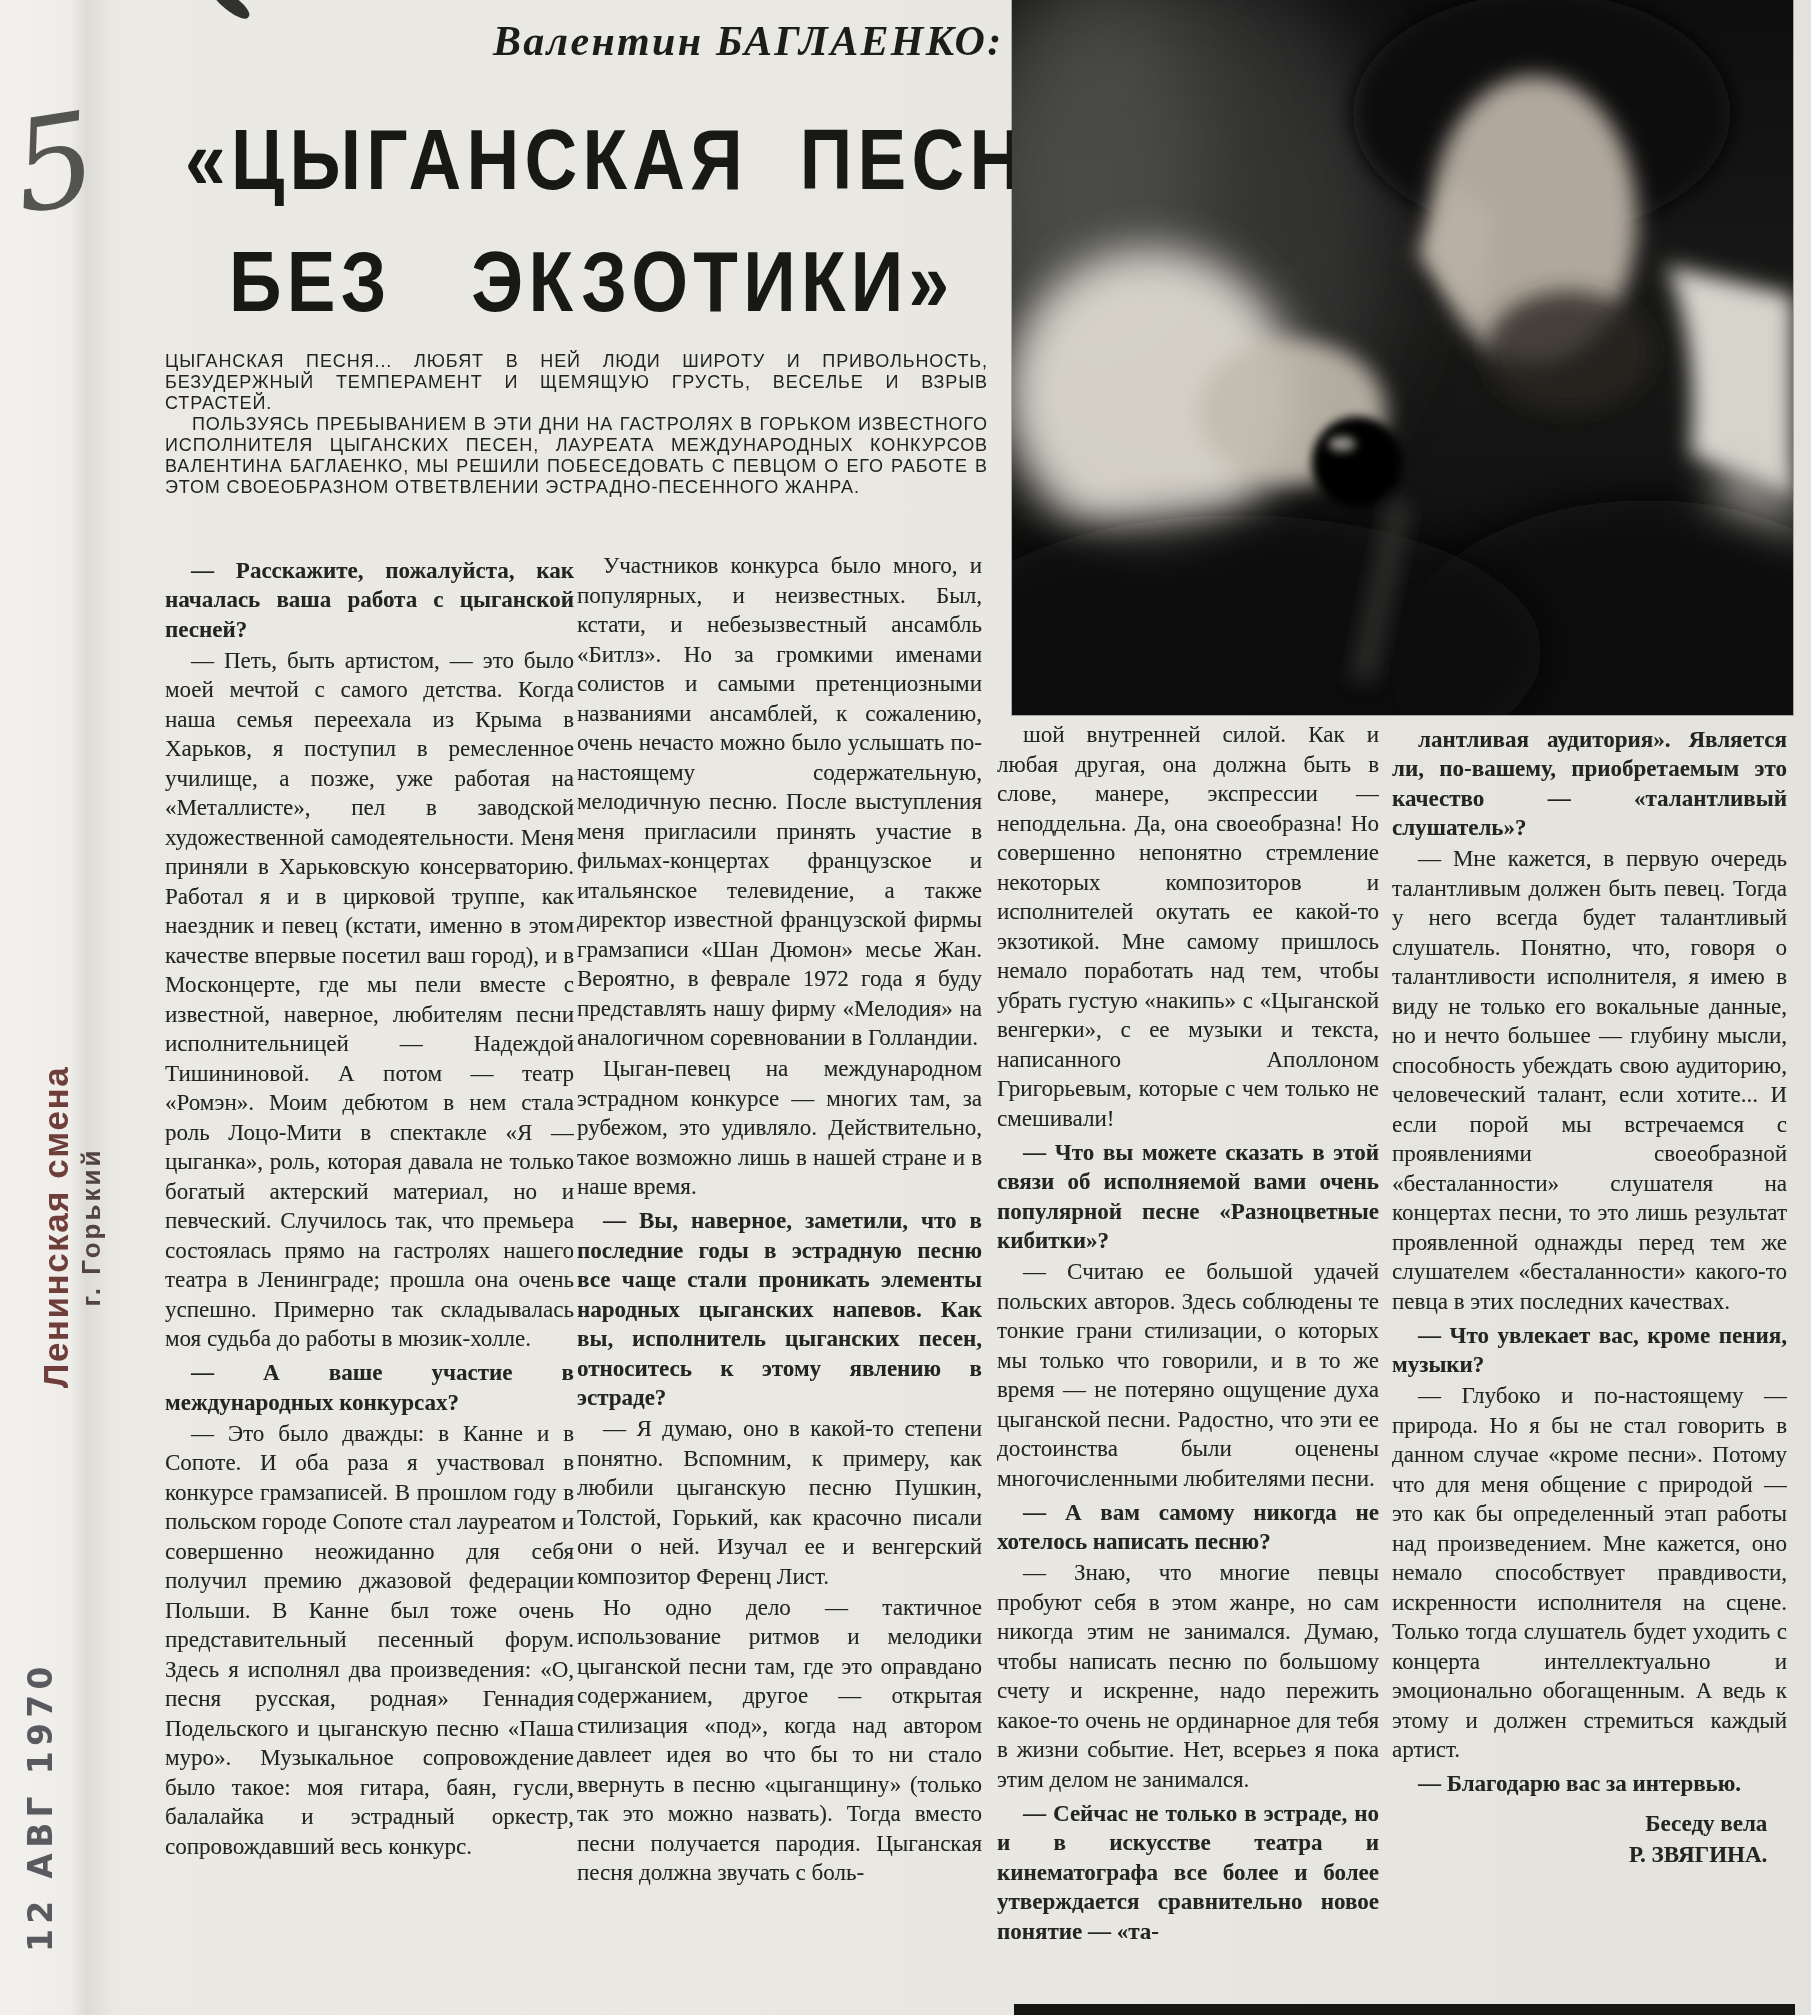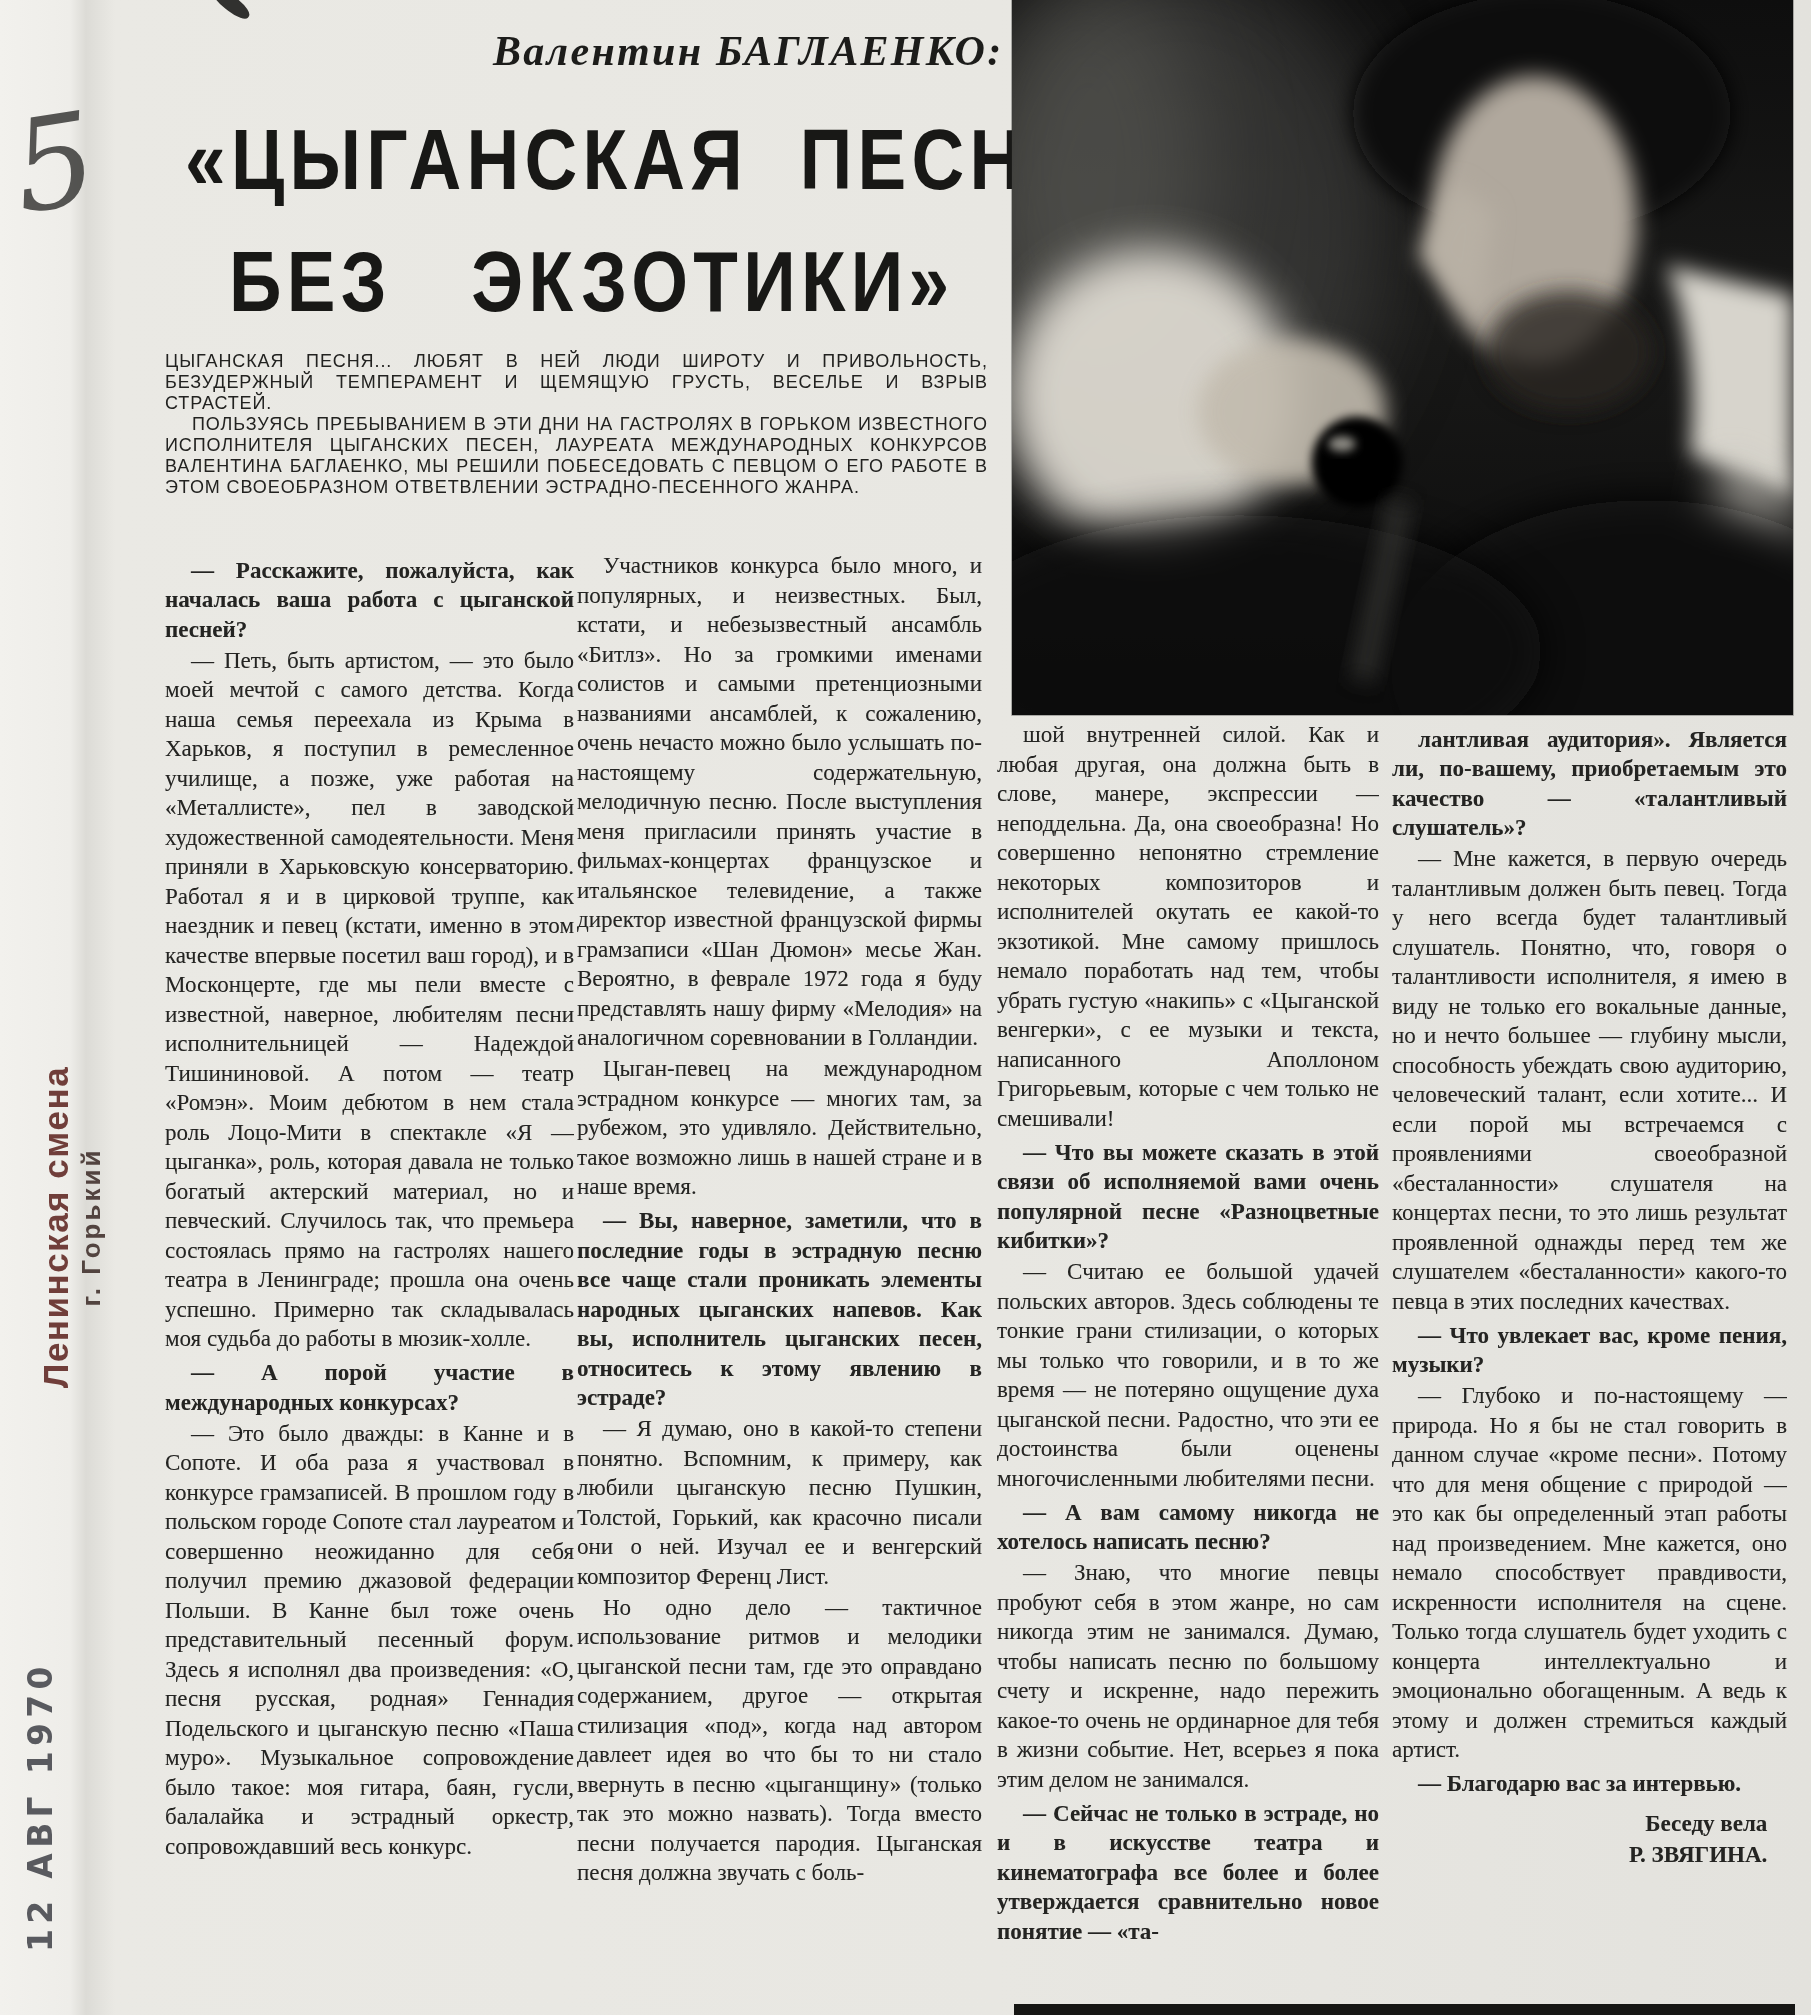--- a/index.html
+++ b/index.html
@@ -2,21 +2,21 @@
 <html lang="ru" style="font-size:12px"><head>
 <meta charset="utf-8">
 <style>
   html,body{margin:0;padding:0;background:#e7e6e1;}
   .canvas{
     position:relative;width:1811px;height:2015px;overflow:hidden;
     background:linear-gradient(90deg,#f2f1ed 0px,#eeede9 70px,#dcdbd6 86px,#eae9e4 115px,#e8e7e2 55%,#e3e2dd 100%);
     font-family:"Liberation Serif",serif;color:#20201e;
   }
   .byline{
-    position:absolute;left:493px;top:27px;
+    position:absolute;left:493px;top:17px;
     font-family:"Liberation Serif",serif;font-style:italic;font-weight:bold;
     font-size:42px;letter-spacing:2.3px;color:#1c1c1a;white-space:nowrap;text-align:center;
   }
   .headline{
     position:absolute;font-family:"Liberation Sans",sans-serif;font-weight:bold;
     color:#181816;white-space:nowrap;font-size:73px;letter-spacing:5.3px;word-spacing:26px;
     transform:scaleY(1.18);transform-origin:left top;
   }
   .headline.line1{left:185px;top:110px;}
   .headline.line2{left:229px;top:232px;word-spacing:54px;}
@@ -131,21 +131,21 @@
       <ellipse cx="218" cy="293" rx="9" ry="5" fill="#8f8d86" filter="url(#b3)"></ellipse>
       <ellipse cx="420" cy="440" rx="170" ry="110" fill="#090909" filter="url(#b14)"></ellipse>
       <ellipse cx="150" cy="430" rx="200" ry="90" fill="#0b0b0b" opacity="0.85" filter="url(#b14)"></ellipse>
       <rect x="236" y="330" width="16" height="120" fill="#3b3b38" opacity="0.7" transform="rotate(12 244 390)" filter="url(#b7)"></rect>
     </svg>
   </div>
 
   <div class="col col1">
       <p class="para question">— Расскажите, пожалуйста, как началась ваша работа с цыганской песней?</p>
       <p class="para normal">— Петь, быть артистом, — это было моей мечтой с самого детства. Когда наша семья переехала из Крыма в Харьков, я поступил в ремесленное училище, а позже, уже работая на «Металлисте», пел в заводской художественной самодеятельности. Меня приняли в Харьковскую консерваторию. Работал я и в цирковой труппе, как наездник и певец (кстати, именно в этом качестве впервые посетил ваш город), и в Москонцерте, где мы пели вместе с известной, наверное, любителям песни исполнительницей — Надеждой Тишининовой. А потом — театр «Ромэн». Моим дебютом в нем стала роль Лоцо-Мити в спектакле «Я — цыганка», роль, которая давала не только богатый актерский материал, но и певческий. Случилось так, что премьера состоялась прямо на гастролях нашего театра в Ленинграде; прошла она очень успешно. Примерно так складывалась моя судьба до работы в мюзик-холле.</p>
-      <p class="para question">— А порой участие в международных конкурсах?</p>
+      <p class="para question">— А ваше участие в международных конкурсах?</p>
       <p class="para normal">— Это было дважды: в Канне и в Сопоте. И оба раза я участвовал в конкурсе грамзаписей. В прошлом году в польском городе Сопоте стал лауреатом и совершенно неожиданно для себя получил премию джазовой федерации Польши. В Канне был тоже очень представительный песенный форум. Здесь я исполнял два произведения: «О, песня русская, родная» Геннадия Подельского и цыганскую песню «Паша муро». Музыкальное сопровождение было такое: моя гитара, баян, гусли, балалайка и эстрадный оркестр, сопровождавший весь конкурс.</p>
     </div>
   <div class="col col2">
       <p class="para normal">Участников конкурса было много, и популярных, и неизвестных. Был, кстати, и небезызвестный ансамбль «Битлз». Но за громкими именами солистов и самыми претенциозными названиями ансамблей, к сожалению, очень нечасто можно было услышать по-настоящему содержательную, мелодичную песню. После выступления меня пригласили принять участие в фильмах-концертах французское и итальянское телевидение, а также директор известной французской фирмы грамзаписи «Шан Дюмон» месье Жан. Вероятно, в феврале 1972 года я буду представлять нашу фирму «Мелодия» на аналогичном соревновании в Голландии.</p>
       <p class="para normal">Цыган-певец на международном эстрадном конкурсе — многих там, за рубежом, это удивляло. Действительно, такое возможно лишь в нашей стране и в наше время.</p>
       <p class="para question">— Вы, наверное, заметили, что в последние годы в эстрадную песню все чаще стали проникать элементы народных цыганских напевов. Как вы, исполнитель цыганских песен, относитесь к этому явлению в эстраде?</p>
       <p class="para normal">— Я думаю, оно в какой-то степени понятно. Вспомним, к примеру, как любили цыганскую песню Пушкин, Толстой, Горький, как красочно писали они о ней. Изучал ее и венгерский композитор Ференц Лист.</p>
       <p class="para normal">Но одно дело — тактичное использование ритмов и мелодики цыганской песни там, где это оправдано содержанием, другое — открытая стилизация «под», когда над автором давлеет идея во что бы то ни стало ввернуть в песню «цыганщину» (только так это можно назвать). Тогда вместо песни получается пародия. Цыганская песня должна звучать с боль-</p>
     </div>
   <div class="col col3">

